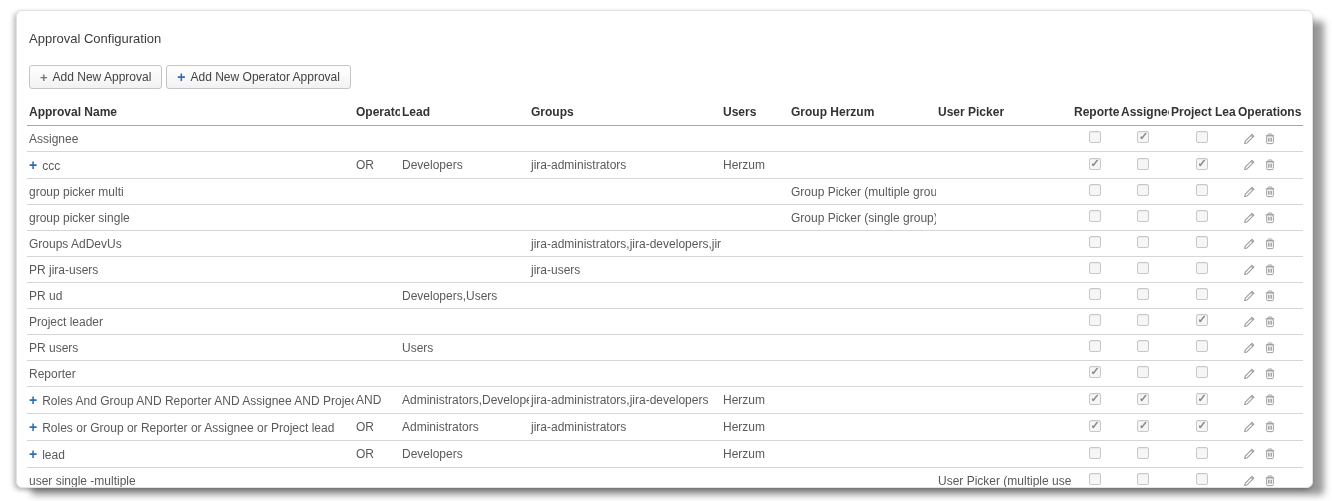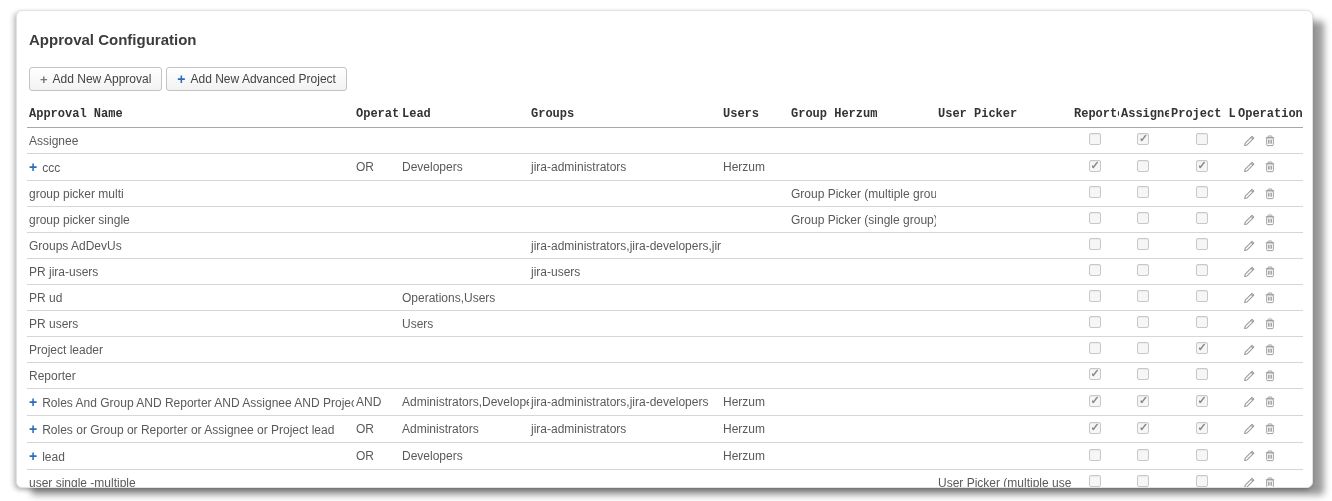--- a/index.html
+++ b/index.html
@@ -10,42 +10,42 @@
   .page-card {
     position:absolute; left:16px; top:10px; width:1297px; height:478px;
     background:#ffffff; border:1px solid #e2e2e2; border-radius:6px;
     box-shadow: -3px 2px 5px rgba(0,0,0,0.18),
                 0 2px 4px rgba(0,0,0,0.15),
                 13px 9px 7px -2px rgba(92,92,92,0.62);
     padding:0 10px; overflow:hidden;
   }
 
   .page-title {
-    margin:20px 0 0 2px; font-size:15px; font-weight:700; color:#3c3c3c;
+    margin:20px 0 0 2px; font-size:13px; font-weight:400; color:#3c3c3c;
   }
 
   .toolbar { margin:19px 0 0 2px; display:flex; gap:4px; }
   .btn {
     display:inline-flex; align-items:center; gap:5px;
     border:1px solid #c4c4c4; border-radius:3px;
     background:linear-gradient(#ffffff,#f2f2f2);
     padding:4px 10px; font-size:12px; color:#444; cursor:pointer;
     font-family:"Liberation Sans", sans-serif;
   }
   .plus-gray { color:#777; font-weight:700; font-size:13px; line-height:1; }
   .plus-blue { color:#2e6cb8; font-weight:700; font-size:14px; line-height:1; }
 
   table.approvals {
     margin-top:12px; border-collapse:collapse; table-layout:fixed;
     width:1276px; font-size:12px; color:#5a5a5a;
   }
   th {
     text-align:left; font-size:12px; font-weight:700; color:#333;
     padding:4px 4px 6px 2px; border-bottom:1px solid #a8a8a8;
-    white-space:nowrap; overflow:hidden;font-family:Liberation Mono, monospace;
+    white-space:nowrap; overflow:hidden;
   }
   td {
     padding:5px 4px 5px 2px; border-top:1px solid #d6d6d6;
     height:25px; white-space:nowrap; overflow:hidden; vertical-align:middle;
   }
   tbody tr:first-child td { border-top:none; }
   tbody { border-bottom:1px solid #d6d6d6; }
 
   .name-cell .plus { color:#2e6cb8; font-weight:700; font-size:14px; margin-right:5px; cursor:pointer; }
 
@@ -71,21 +71,21 @@
 
   <h1 class="page-title">Approval Configuration</h1>
 
   <div class="toolbar">
     <button class="btn">
       <span class="plus-gray">+</span>
       <span>Add New Approval</span>
     </button>
     <button class="btn">
       <span class="plus-blue">+</span>
-      <span>Add New Advanced Project</span>
+      <span>Add New Operator Approval</span>
     </button>
   </div>
 
   <table class="approvals">
     <colgroup>
       <col style="width:327px">
         <col style="width:46px">
         <col style="width:129px">
       <col style="width:192px">
         <col style="width:68px">
@@ -320,28 +320,63 @@
           </svg>
         </span>
       </td>
     </tr>
 
     <tr>
       <td class="name-cell">
         <span>PR ud</span>
       </td>
       <td></td>
-      <td>Operations,Users</td>
-      <td></td>
-      <td></td>
-      <td></td>
-      <td></td>
-      <td class="c-chk"><span class="chk"></span></td>
-      <td class="c-chk"><span class="chk"></span></td>
-      <td class="c-chk"><span class="chk"></span></td>
+      <td>Developers,Users</td>
+      <td></td>
+      <td></td>
+      <td></td>
+      <td></td>
+      <td class="c-chk"><span class="chk"></span></td>
+      <td class="c-chk"><span class="chk"></span></td>
+      <td class="c-chk"><span class="chk"></span></td>
+      <td class="c-ops">
+        <span class="opicon">
+          <svg width="14" height="14" viewBox="0 0 16 16">
+            <g stroke="#999" fill="none" stroke-width="1.2" stroke-linejoin="round">
+              <path d="M3 13.2l.7-2.8 7.7-7.7 2.1 2.1-7.7 7.7z"></path>
+              <path d="M10.4 3.9l2 2"></path>
+            </g>
+          </svg>
+        </span>
+        <span class="opicon">
+          <svg width="14" height="14" viewBox="0 0 16 16">
+            <g stroke="#999" fill="none" stroke-width="1.1">
+              <path d="M3.2 4.3h9.6"></path>
+              <path d="M5.8 4.1V3a.7.7 0 0 1 .7-.7h3a.7.7 0 0 1 .7.7v1.1"></path>
+              <rect x="4.2" y="4.3" width="7.6" height="9" rx="1.2"></rect>
+              <path d="M6.4 6.5v4.6M8 6.5v4.6M9.6 6.5v4.6"></path>
+            </g>
+          </svg>
+        </span>
+      </td>
+    </tr>
+
+    <tr>
+      <td class="name-cell">
+        <span>Project leader</span>
+      </td>
+      <td></td>
+      <td></td>
+      <td></td>
+      <td></td>
+      <td></td>
+      <td></td>
+      <td class="c-chk"><span class="chk"></span></td>
+      <td class="c-chk"><span class="chk"></span></td>
+      <td class="c-chk"><span class="chk checked"></span></td>
       <td class="c-ops">
         <span class="opicon">
           <svg width="14" height="14" viewBox="0 0 16 16">
             <g stroke="#999" fill="none" stroke-width="1.2" stroke-linejoin="round">
               <path d="M3 13.2l.7-2.8 7.7-7.7 2.1 2.1-7.7 7.7z"></path>
               <path d="M10.4 3.9l2 2"></path>
             </g>
           </svg>
         </span>
         <span class="opicon">
@@ -363,55 +398,20 @@
       </td>
       <td></td>
       <td>Users</td>
       <td></td>
       <td></td>
       <td></td>
       <td></td>
       <td class="c-chk"><span class="chk"></span></td>
       <td class="c-chk"><span class="chk"></span></td>
       <td class="c-chk"><span class="chk"></span></td>
-      <td class="c-ops">
-        <span class="opicon">
-          <svg width="14" height="14" viewBox="0 0 16 16">
-            <g stroke="#999" fill="none" stroke-width="1.2" stroke-linejoin="round">
-              <path d="M3 13.2l.7-2.8 7.7-7.7 2.1 2.1-7.7 7.7z"></path>
-              <path d="M10.4 3.9l2 2"></path>
-            </g>
-          </svg>
-        </span>
-        <span class="opicon">
-          <svg width="14" height="14" viewBox="0 0 16 16">
-            <g stroke="#999" fill="none" stroke-width="1.1">
-              <path d="M3.2 4.3h9.6"></path>
-              <path d="M5.8 4.1V3a.7.7 0 0 1 .7-.7h3a.7.7 0 0 1 .7.7v1.1"></path>
-              <rect x="4.2" y="4.3" width="7.6" height="9" rx="1.2"></rect>
-              <path d="M6.4 6.5v4.6M8 6.5v4.6M9.6 6.5v4.6"></path>
-            </g>
-          </svg>
-        </span>
-      </td>
-    </tr>
-
-    <tr>
-      <td class="name-cell">
-        <span>Project leader</span>
-      </td>
-      <td></td>
-      <td></td>
-      <td></td>
-      <td></td>
-      <td></td>
-      <td></td>
-      <td class="c-chk"><span class="chk"></span></td>
-      <td class="c-chk"><span class="chk"></span></td>
-      <td class="c-chk"><span class="chk checked"></span></td>
       <td class="c-ops">
         <span class="opicon">
           <svg width="14" height="14" viewBox="0 0 16 16">
             <g stroke="#999" fill="none" stroke-width="1.2" stroke-linejoin="round">
               <path d="M3 13.2l.7-2.8 7.7-7.7 2.1 2.1-7.7 7.7z"></path>
               <path d="M10.4 3.9l2 2"></path>
             </g>
           </svg>
         </span>
         <span class="opicon">

